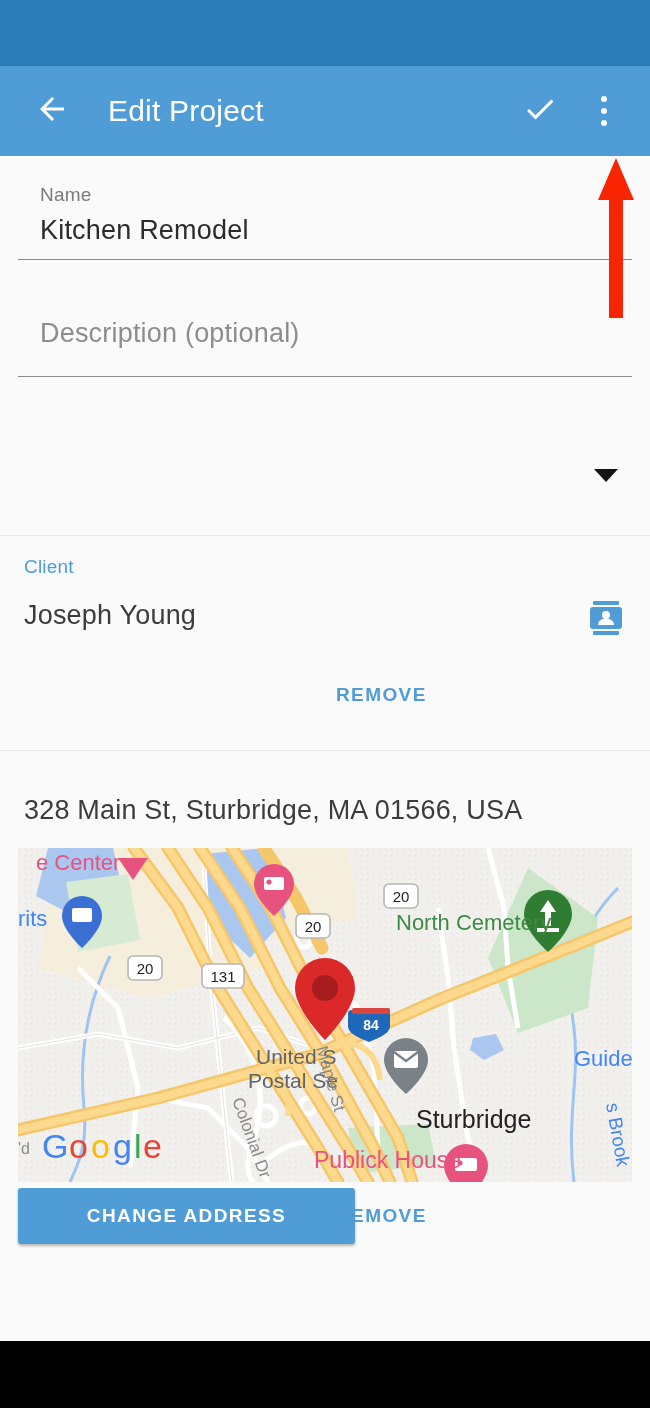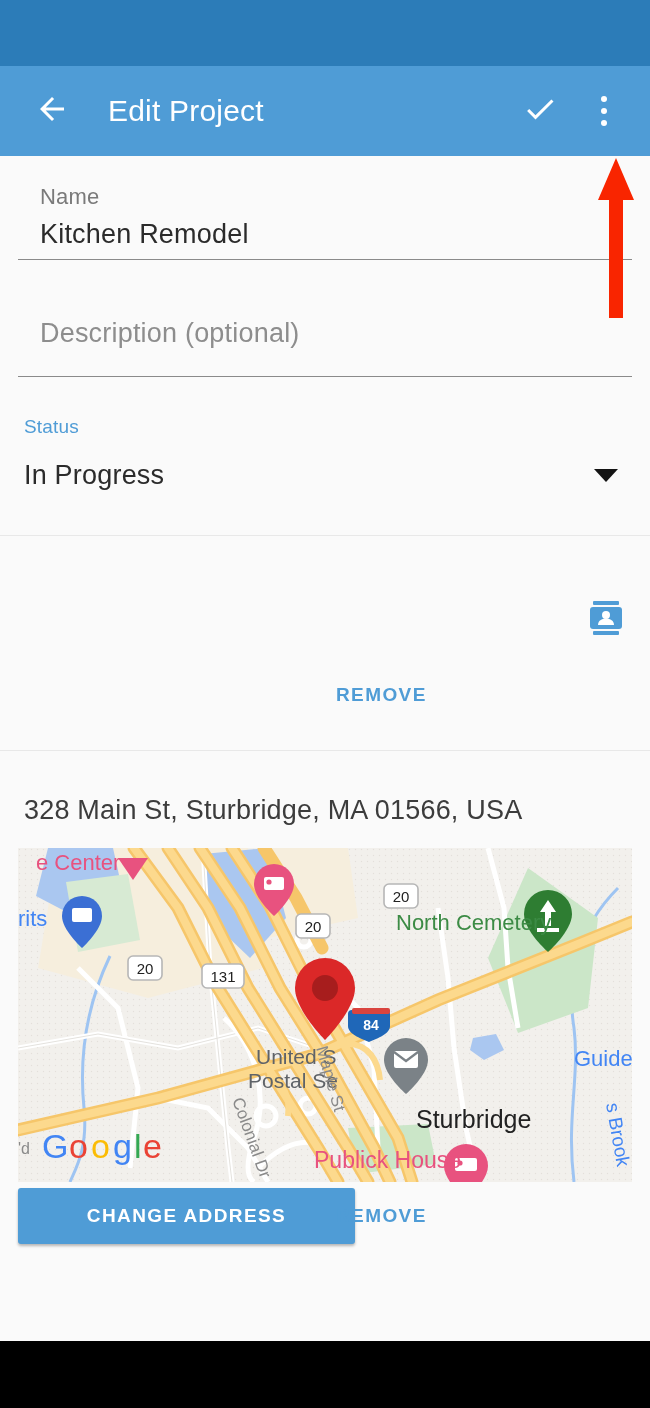--- a/index.html
+++ b/index.html
@@ -39,21 +39,21 @@
 
   
   .content {
     position: absolute; top: 156px; left: 0; width: 650px; height: 1185px;
     background: #fafafa;
   }
 
   .field-block { position: absolute; left: 0; width: 650px; }
 
   .field-label-small {
-    font-size: 22px; color: #7a7a7a; letter-spacing: .2px;
+    font-size: 19px; color: #7a7a7a; letter-spacing: .2px;
   }
   .field-value {
     font-size: 27px; color: #2b2b2b; letter-spacing: .2px;
   }
   .field-placeholder {
     font-size: 27px; color: #8d8d8d; letter-spacing: .2px;
   }
   .underline {
     position: absolute; height: 1px; background: #8a8a8a; left: 18px; right: 18px;
   }
@@ -140,32 +140,32 @@
       <div class="field-label-small" style="margin-left:40px;">Name</div>
       <div class="field-value" style="margin-left:40px; margin-top:9px;">Kitchen Remodel</div>
     </div>
     <div class="underline" style="top:103px;"></div>
 
     <div class="field-block" style="top:162px;">
       <div class="field-placeholder" style="margin-left:40px;">Description (optional)</div>
     </div>
     <div class="underline" style="top:220px;"></div>
 
-    <div class="field-block" style="top:260px;">
-      <div class="section-label" style="margin-left:24px;">Status</div>
-      <div class="field-value" style="margin-left:24px; margin-top:22px;">In Progress</div>
-    </div>
     <div style="position:absolute; top:313px; left:594px;">
       <svg width="24" height="14" viewBox="0 0 24 14">
           <path d="M0 0h24L12 13z" fill="#131313"></path>
         </svg>
     </div>
 
     <div class="divider" style="top:379px;"></div>
 
+    <div class="field-block" style="top:400px;">
+      <div class="section-label" style="margin-left:24px;">Client</div>
+      <div class="section-value" style="margin-left:24px; margin-top:22px;">Joseph Young</div>
+    </div>
     <div style="position:absolute; top:445px; left:590px;">
       <svg width="32" height="34" viewBox="0 0 32 34">
         <rect x="3" y="0" width="26" height="4" rx="1" fill="#4f9cd6"></rect>
         <rect x="3" y="30" width="26" height="4" rx="1" fill="#4f9cd6"></rect>
         <rect x="0" y="6" width="32" height="22" rx="3" fill="#4f9cd6"></rect>
         <circle cx="16" cy="14" r="4" fill="#ffffff"></circle>
         <path d="M8 24c0-4.2 3.6-6.5 8-6.5s8 2.3 8 6.5z" fill="#ffffff"></path>
       </svg>
     </div>
 

